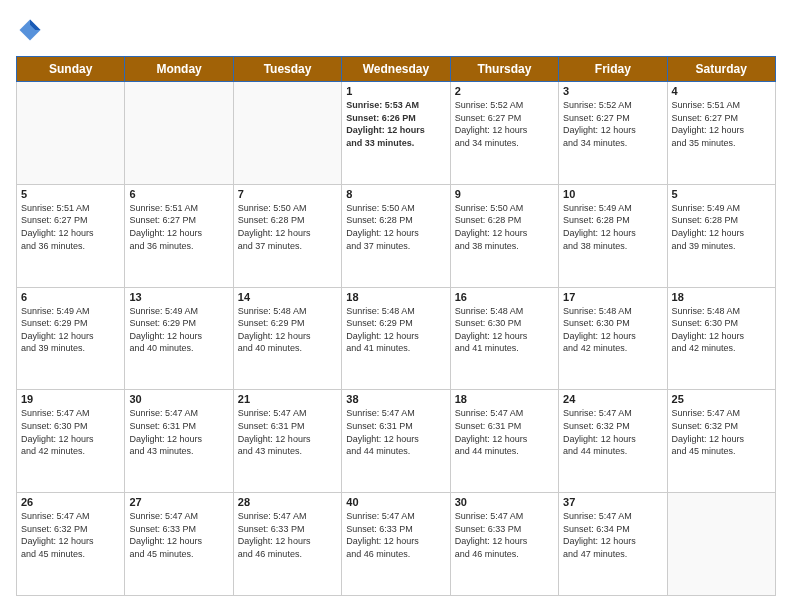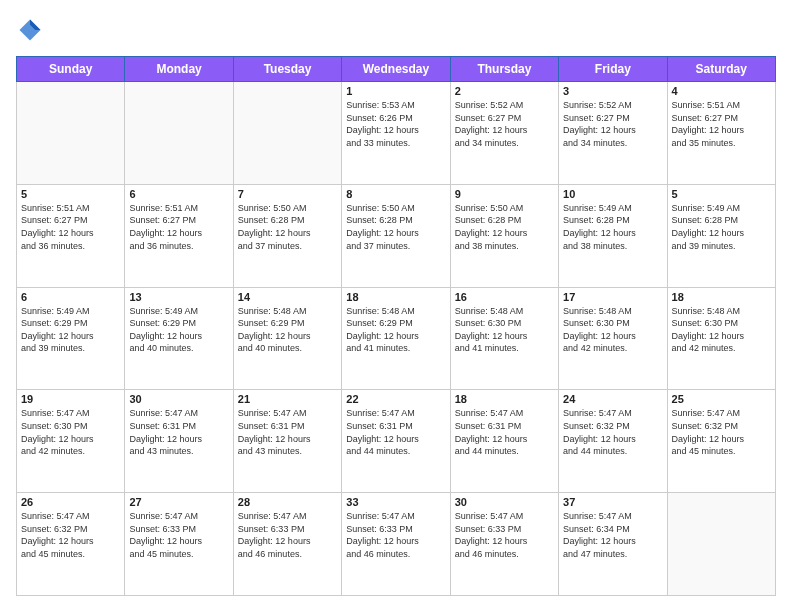--- a/index.html
+++ b/index.html
@@ -52,21 +52,21 @@
       color: #333;
     }
     .calendar {
       flex: 1;
       border: 1px solid #ccc;
       border-collapse: collapse;
       width: 100%;
       table-layout: fixed;
     }
     .calendar th {
-      background: #8b5cf6;
+      background: #a16207;
       color: #fff;
       text-align: center;
       font-size: 12px;
       font-weight: bold;
       padding: 5px 2px;
       border: 1px solid #2c68b5;
     }
     .calendar td {
       border: 1px solid #ccc;
       vertical-align: top;
@@ -126,21 +126,21 @@
           <th>Saturday</th>
         </tr>
     </thead>
     <tbody id="calendar-body">
     <tr>
           <td class="empty"></td>
           <td class="empty"></td>
           <td class="empty"></td>
           <td>
             <div class="day-number">1</div>
-            <div class="day-info" style="white-space: pre-line;">Sunrise: 5:53 AM
+            <div class="day-info" style="white-space: pre-line; font-weight: bold;">Sunrise: 5:53 AM
 Sunset: 6:26 PM
 Daylight: 12 hours
 and 33 minutes.</div>
           </td>
           <td>
             <div class="day-number">2</div>
             <div class="day-info" style="white-space: pre-line;">Sunrise: 5:52 AM
 Sunset: 6:27 PM
 Daylight: 12 hours
 and 34 minutes.</div>
@@ -278,21 +278,21 @@
 and 43 minutes.</div>
           </td>
           <td>
             <div class="day-number">21</div>
             <div class="day-info" style="white-space: pre-line;">Sunrise: 5:47 AM
 Sunset: 6:31 PM
 Daylight: 12 hours
 and 43 minutes.</div>
           </td>
           <td>
-            <div class="day-number">22</div>
+            <div class="day-number">38</div>
             <div class="day-info" style="white-space: pre-line;">Sunrise: 5:47 AM
 Sunset: 6:31 PM
 Daylight: 12 hours
 and 44 minutes.</div>
           </td>
           <td>
             <div class="day-number">18</div>
             <div class="day-info" style="white-space: pre-line;">Sunrise: 5:47 AM
 Sunset: 6:31 PM
 Daylight: 12 hours
@@ -329,21 +329,21 @@
 and 45 minutes.</div>
           </td>
           <td>
             <div class="day-number">28</div>
             <div class="day-info" style="white-space: pre-line;">Sunrise: 5:47 AM
 Sunset: 6:33 PM
 Daylight: 12 hours
 and 46 minutes.</div>
           </td>
           <td>
-            <div class="day-number">33</div>
+            <div class="day-number">40</div>
             <div class="day-info" style="white-space: pre-line;">Sunrise: 5:47 AM
 Sunset: 6:33 PM
 Daylight: 12 hours
 and 46 minutes.</div>
           </td>
           <td>
             <div class="day-number">30</div>
             <div class="day-info" style="white-space: pre-line;">Sunrise: 5:47 AM
 Sunset: 6:33 PM
 Daylight: 12 hours

